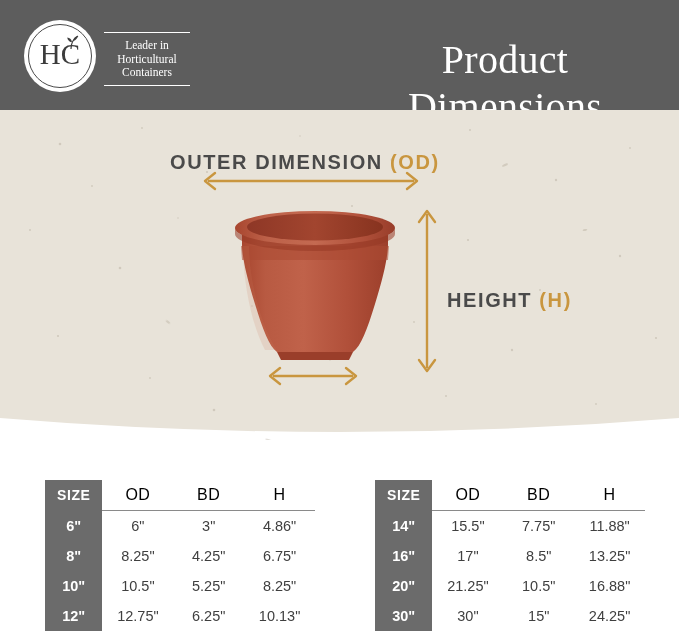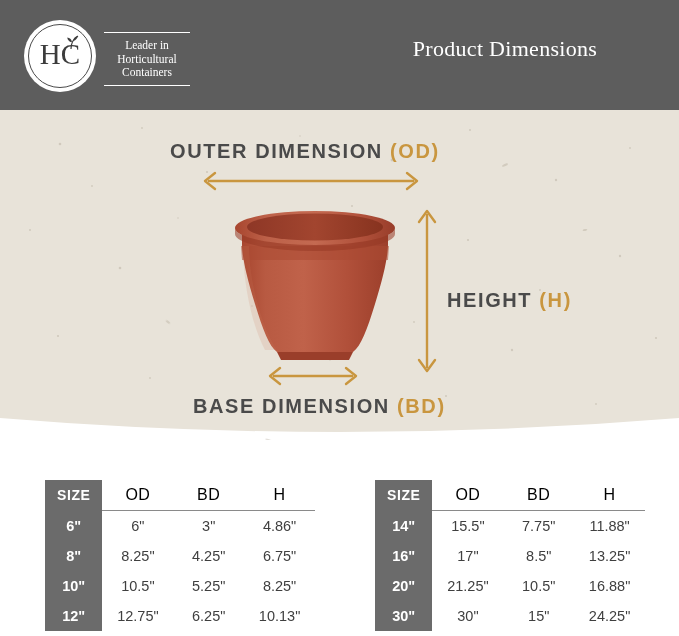--- a/index.html
+++ b/index.html
@@ -76,21 +76,21 @@
     border-top: 1px solid #ffffff;
     border-bottom: 1px solid #ffffff;
   }
   #page-title {
     position: absolute;
     left: 355px; top: 36px;
     width: 300px;
     text-align: center;
     color: #ffffff;
     font-family: "Liberation Serif", serif;
-    font-size: 22px;
+    font-size: 40px;
     letter-spacing: 0.3px;
   }
 
   
   #diagram-panel {
     position: absolute;
     left: 0; top: 110px;
     width: 679px;
     height: 330px;
   }
@@ -111,21 +111,21 @@
     position: absolute;
     font-family: "Liberation Sans", sans-serif;
     font-size: 20px;
     font-weight: bold;
     letter-spacing: 1.6px;
     color: #4a4a4a;
     white-space: nowrap;
   }
   .dim-abbr { color: #c9963f; }
 
-  #od-label { left: 170px; top: 30px; }
+  #od-label { left: 170px; top: 41px; }
   #bd-label { left: 193px; top: 285px; }
   #h-label  { left: 447px; top: 179px; }
 
   
   #od-arrow { position: absolute; left: 200px; top: 60px; }
   #bd-arrow { position: absolute; left: 265px; top: 255px; }
   #h-arrow  { position: absolute; left: 415px; top: 96px; }
 
   
   #pot { position: absolute; left: 215px; top: 90px; }
@@ -302,24 +302,20 @@
       <span>HEIGHT</span>
       <span class="dim-abbr">(H)</span>
     </div>
 
     <svg id="bd-arrow" width="96" height="22" viewBox="0 0 96 22">
       <line x1="8" y1="11" x2="88" y2="11" stroke="#c9963f" stroke-width="2.4"></line>
       <polyline points="15,3 5,11 15,19" stroke="#c9963f" stroke-width="2.4" fill="none" stroke-linecap="round" stroke-linejoin="round"></polyline>
       <polyline points="81,3 91,11 81,19" stroke="#c9963f" stroke-width="2.4" fill="none" stroke-linecap="round" stroke-linejoin="round"></polyline>
     </svg>
 
-    <div id="bd-label" class="dim-label">
-      <span>BASE DIMENSION</span>
-      <span class="dim-abbr">(BD)</span>
-    </div>
   </div>
 
   <table id="table-left" class="dim-table">
     <thead>
       <tr>
         <th class="col-size">SIZE</th>
         <th class="col-data">OD</th>
         <th class="col-data">BD</th>
         <th class="col-data">H</th>
       </tr>

